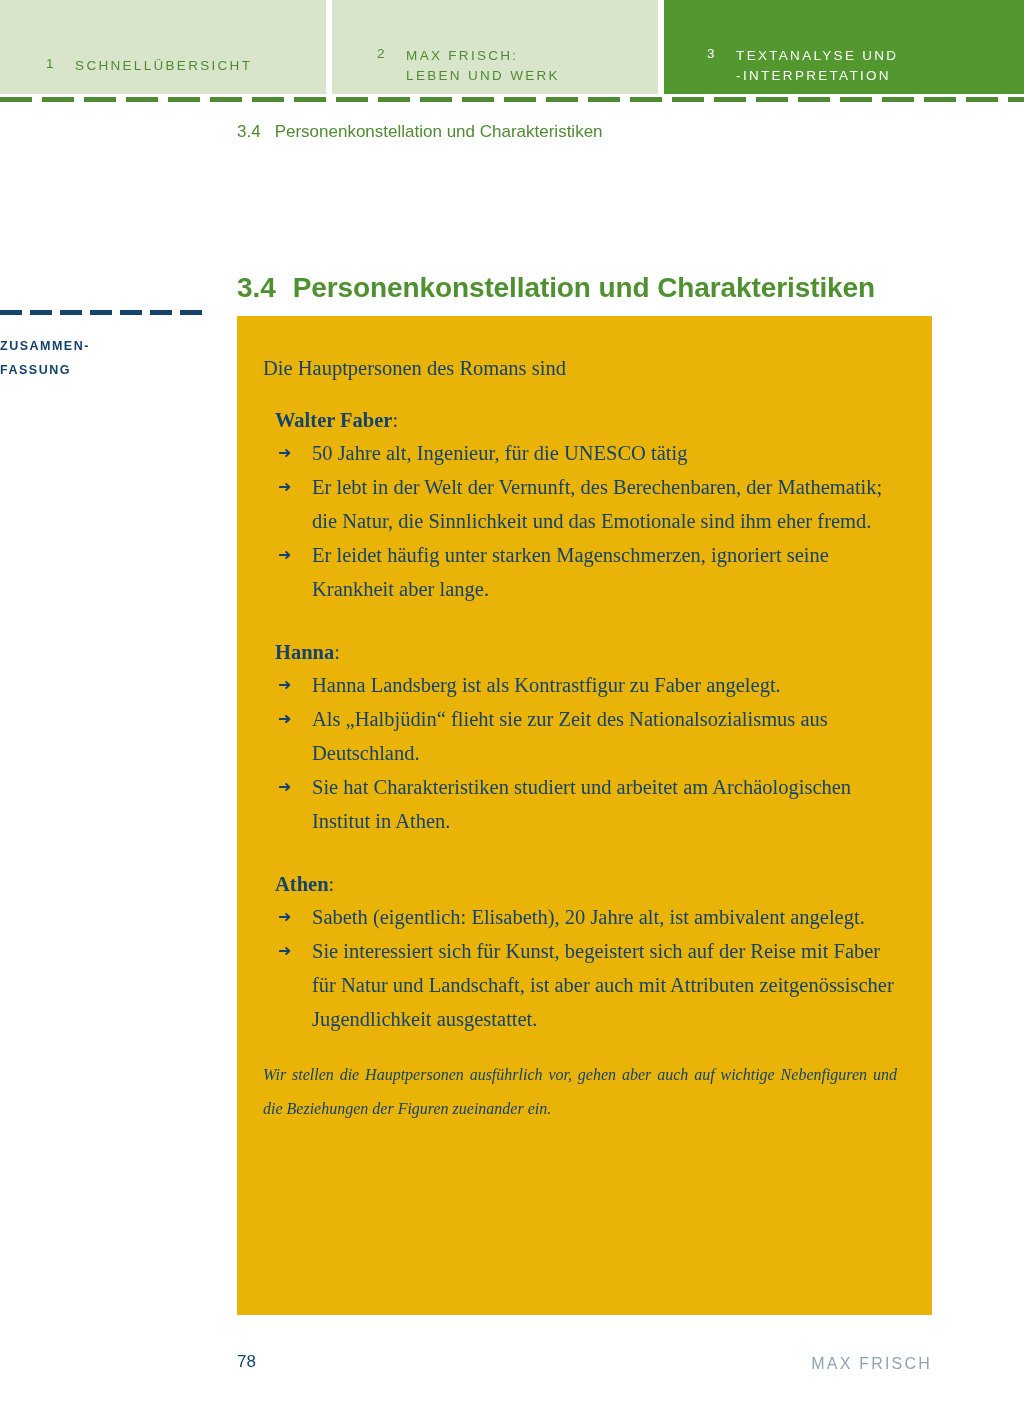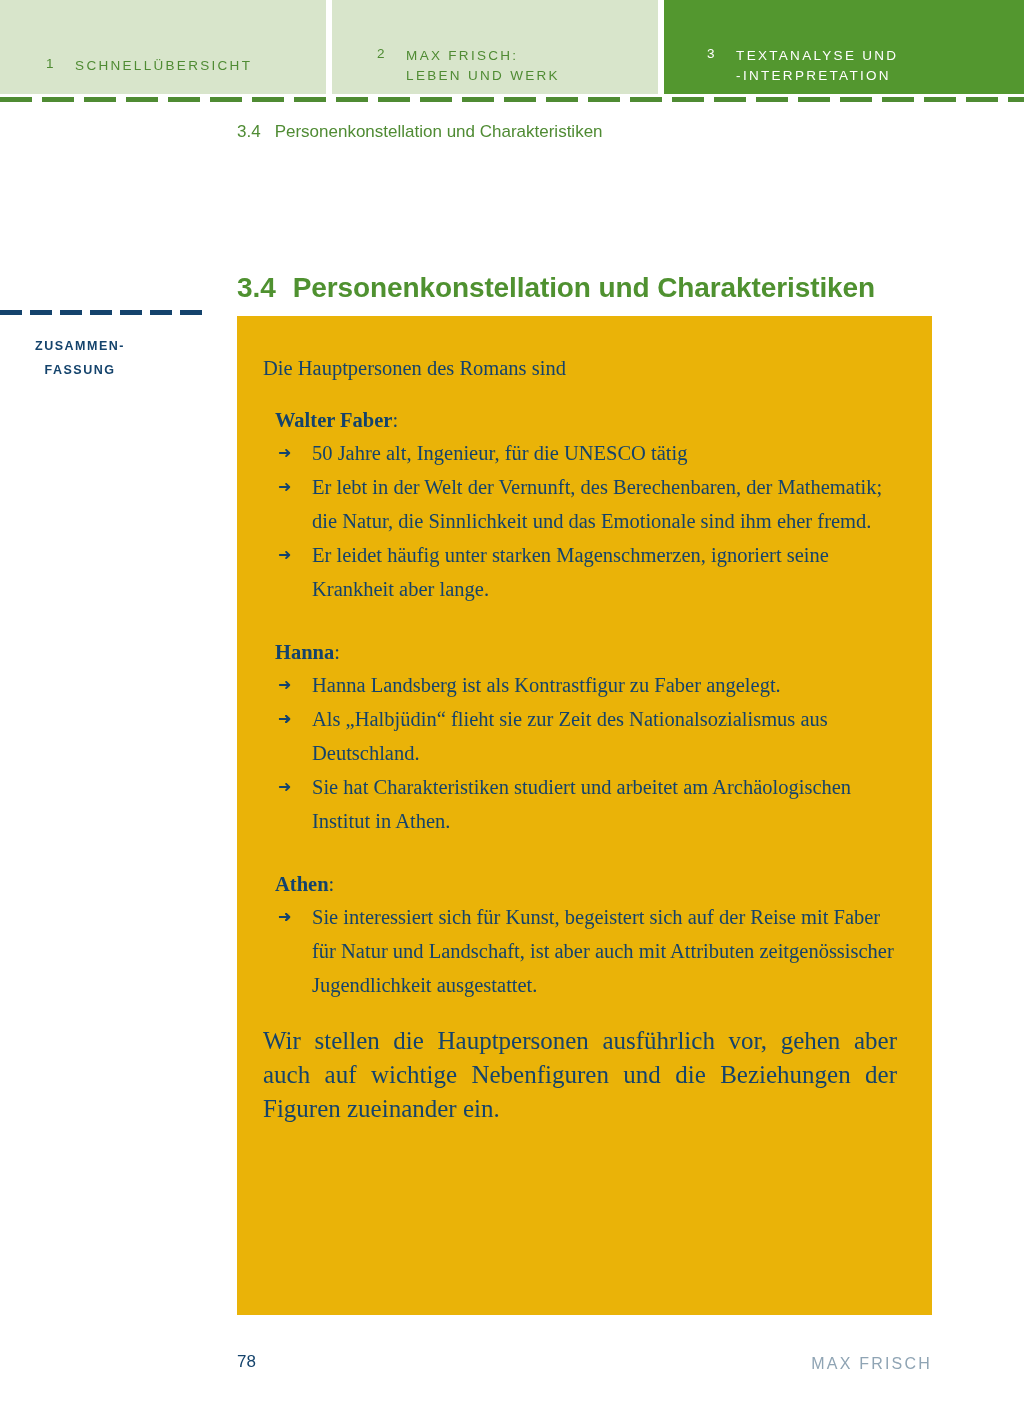--- a/index.html
+++ b/index.html
@@ -114,21 +114,21 @@
     height: 5px;
     background-image: linear-gradient(to right, #14436c 0 22px, transparent 22px 30px);
     background-size: 30px 5px;
     background-repeat: repeat-x;
   }
   .margin-note {
     position: absolute;
     left: 0;
     top: 334px;
     width: 206px;
-    text-align: center;
+    text-align: left;
     color: #14436c;
     font-size: 12.5px;
     font-weight: bold;
     letter-spacing: 1.5px;
     line-height: 24px;
     white-space: pre-line;
     padding-right: 46px;
     box-sizing: border-box;
   }
 
@@ -174,25 +174,26 @@
     position: absolute;
     left: 3px;
     top: 0;
     font-size: 16px;
     line-height: 34px;
     font-family: "DejaVu Sans", sans-serif;
     color: #14436c;
   }
   .spacer-sm { height: 20px; }
   .closing {
-    font-size: 25px;
+    font-size: 16px;
     line-height: 34px;
     margin: 22px 0 0 0;
     text-align: justify;
     padding-right: 2px;
+    font-style: italic;
   }
 
   
   .footer {
     position: absolute;
     left: 0;
     top: 1352px;
     width: 1024px;
     height: 30px;
     text-align: right;
@@ -277,21 +278,21 @@
           <li><span class="arrow">➜</span><span>Hanna Landsberg ist als Kontrastfigur zu Faber angelegt.</span></li>
           <li><span class="arrow">➜</span></li>
           <li><span class="arrow">➜</span><span>Als „Halbjüdin“ flieht sie zur Zeit des Nationalsozialismus aus Deutschland.</span></li>
           <li><span class="arrow">➜</span><span>Sie hat Charakteristiken studiert und arbeitet am Archäologischen Institut in Athen.</span></li>
         </ul>
       </div>
       <div class="spacer-sm"></div>
       <div class="char-block">
         <p class="char-name"><span>Athen</span><span class="colon">:</span></p>
         <ul class="char-list">
-          <li><span class="arrow">➜</span></li>
+          <li><span class="arrow">➜</span><span>Sabeth (eigentlich: Elisabeth), 20 Jahre alt, ist ambivalent angelegt.</span></li>
           <li><span class="arrow">➜</span><span>Sie interessiert sich für Kunst, begeistert sich auf der Reise mit Faber für Natur und Landschaft, ist aber auch mit Attributen zeitgenössischer Jugendlichkeit ausgestattet.</span></li>
         </ul>
       </div>
     </div>
   <p class="closing">Wir stellen die Hauptpersonen ausführlich vor, gehen aber auch auf wichtige Nebenfiguren und die Beziehungen der Figuren zueinander ein.</p>
 </div>
 
 <div class="footer">
   <span class="page-num">78</span>
   <span class="book-title">MAX FRISCH</span>

